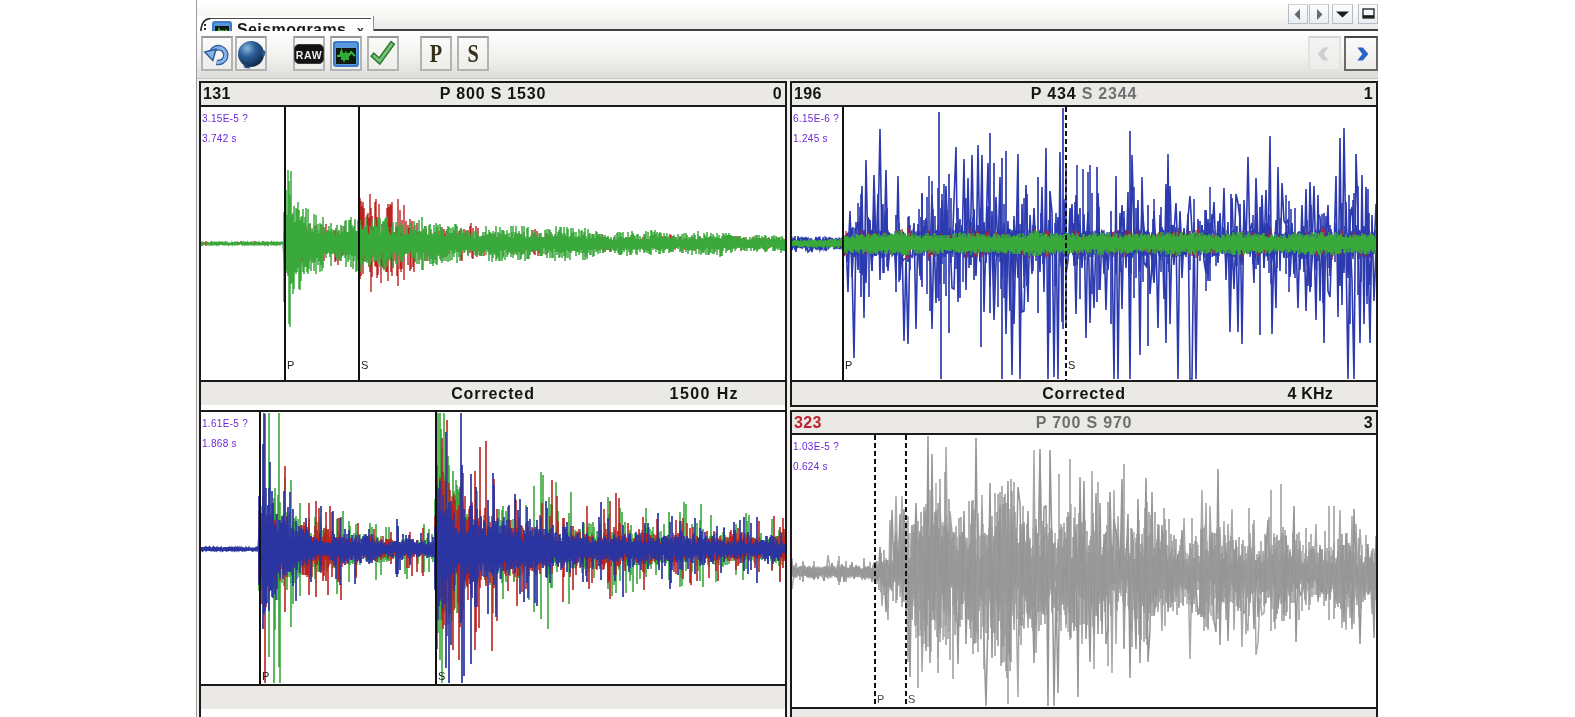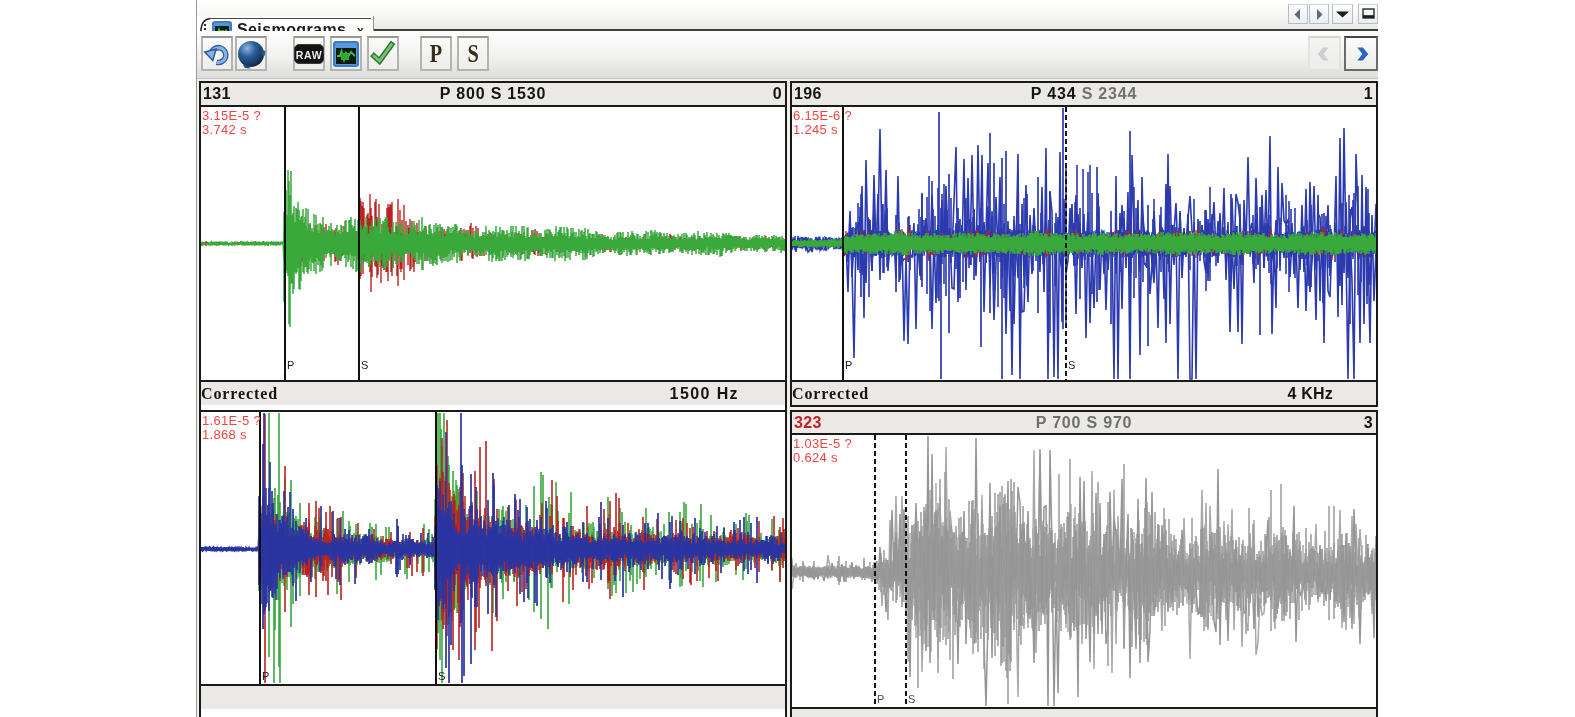--- a/index.html
+++ b/index.html
@@ -34,26 +34,26 @@
 
 .panel { position:absolute; background:#ffffff; border:2px solid #1a1a1a; }
 .phead { position:relative; height:24px; background:#eae9e6; border-bottom:2px solid #1a1a1a;
   font-weight:bold; font-size:16px; color:#141414; }
 .phead .pl { position:absolute; left:2px; top:3px; letter-spacing:0.3px; line-height:16px;}
 .phead .pc { position:absolute; left:0; right:0; top:3px; text-align:center; letter-spacing:0.8px; line-height:16px;}
 .phead .pr { position:absolute; right:3px; top:3px; letter-spacing:0.3px; line-height:16px;}
 .plot { position:relative; background:#ffffff; overflow:hidden; }
 .pfoot { position:relative; height:25px; background:#eae9e6; border-top:2px solid #1a1a1a;
   font-weight:bold; font-size:16px; color:#141414; }
-.pfoot .fc { position:absolute; left:0; right:0; top:4px; text-align:left; letter-spacing:0.9px; line-height:16px;font-family:Liberation Serif, serif;}
+.pfoot .fc { position:absolute; left:0; right:0; top:4px; text-align:center; letter-spacing:0.9px; line-height:16px;}
 .pfoot .fr { position:absolute; right:0; top:4px; letter-spacing:0.3px; line-height:16px;}
 .vline { position:absolute; top:0; width:2px; background:#111; }
 .vline.dash { background:repeating-linear-gradient(180deg,#111 0 5px,transparent 5px 8px); }
 .plbl { position:absolute; font-size:11px; color:#1c1c1c; font-weight:normal; }
-.corner { position:absolute; left:1px; top:2px; font-size:13px; line-height:14px; color:#ef4444; letter-spacing:0.3px; }
+.corner { position:absolute; left:1px; top:2px; font-size:10px; line-height:20px; color:#6d28d9; letter-spacing:0.3px; }
 .red { color:#c0212e; }
 .gray { color:#707070; }
 </style></head><body>
 <div id="app">
 
 <div id="tabbar">
   <div id="tab">
     <svg id="tabcurve" width="177" height="29">
       <path d="M13 2.5 L174 2.5" stroke="#4a4a4a" stroke-width="1.2" fill="none"></path>
       <path d="M13 2.5 Q5 3.5 4 13 L4 29" stroke="#222" stroke-width="1.6" fill="none"></path>

